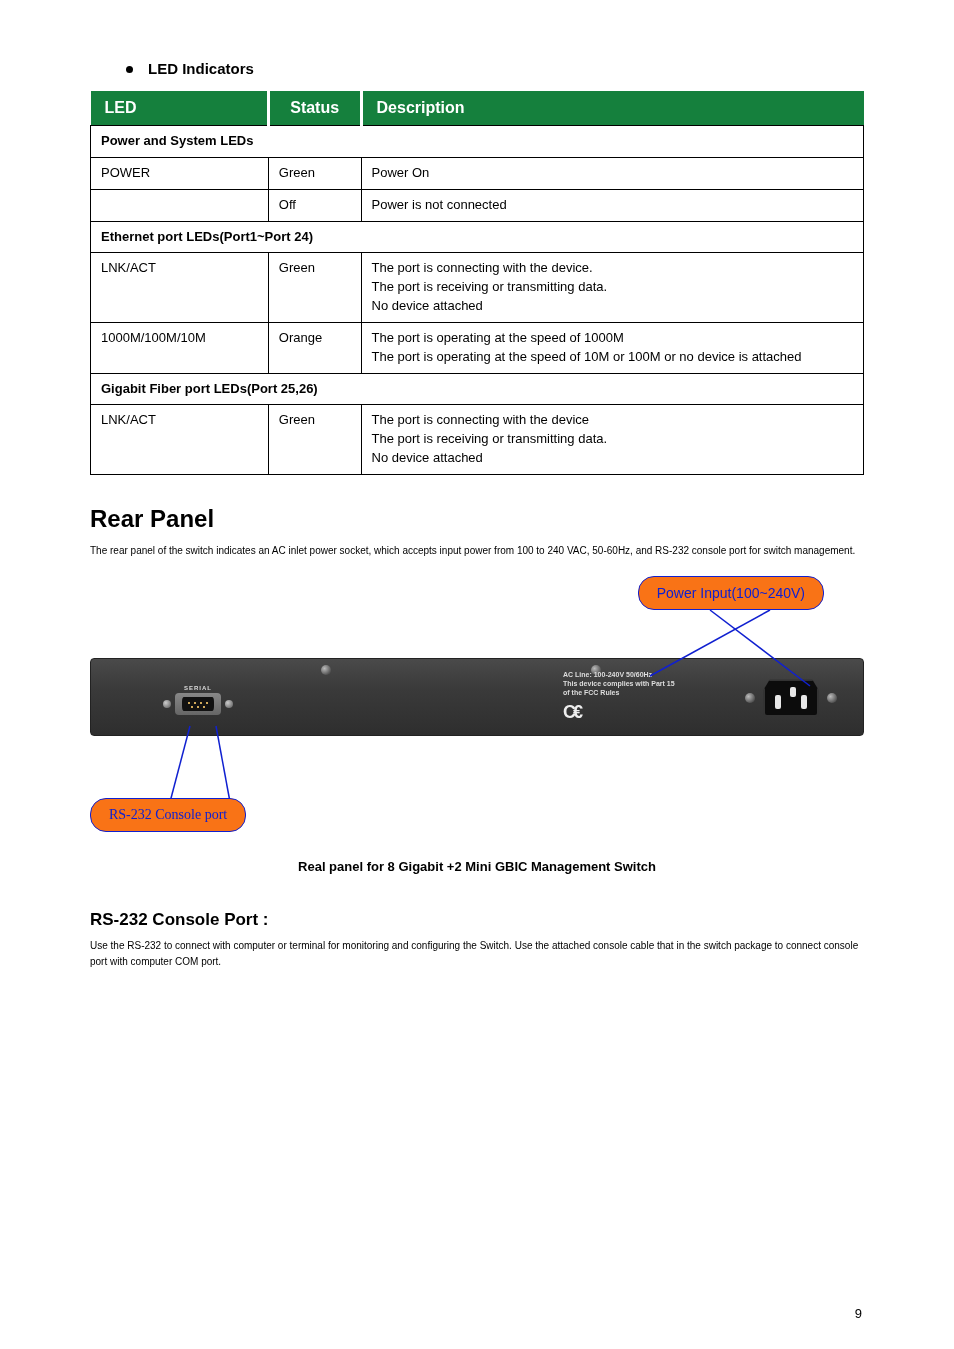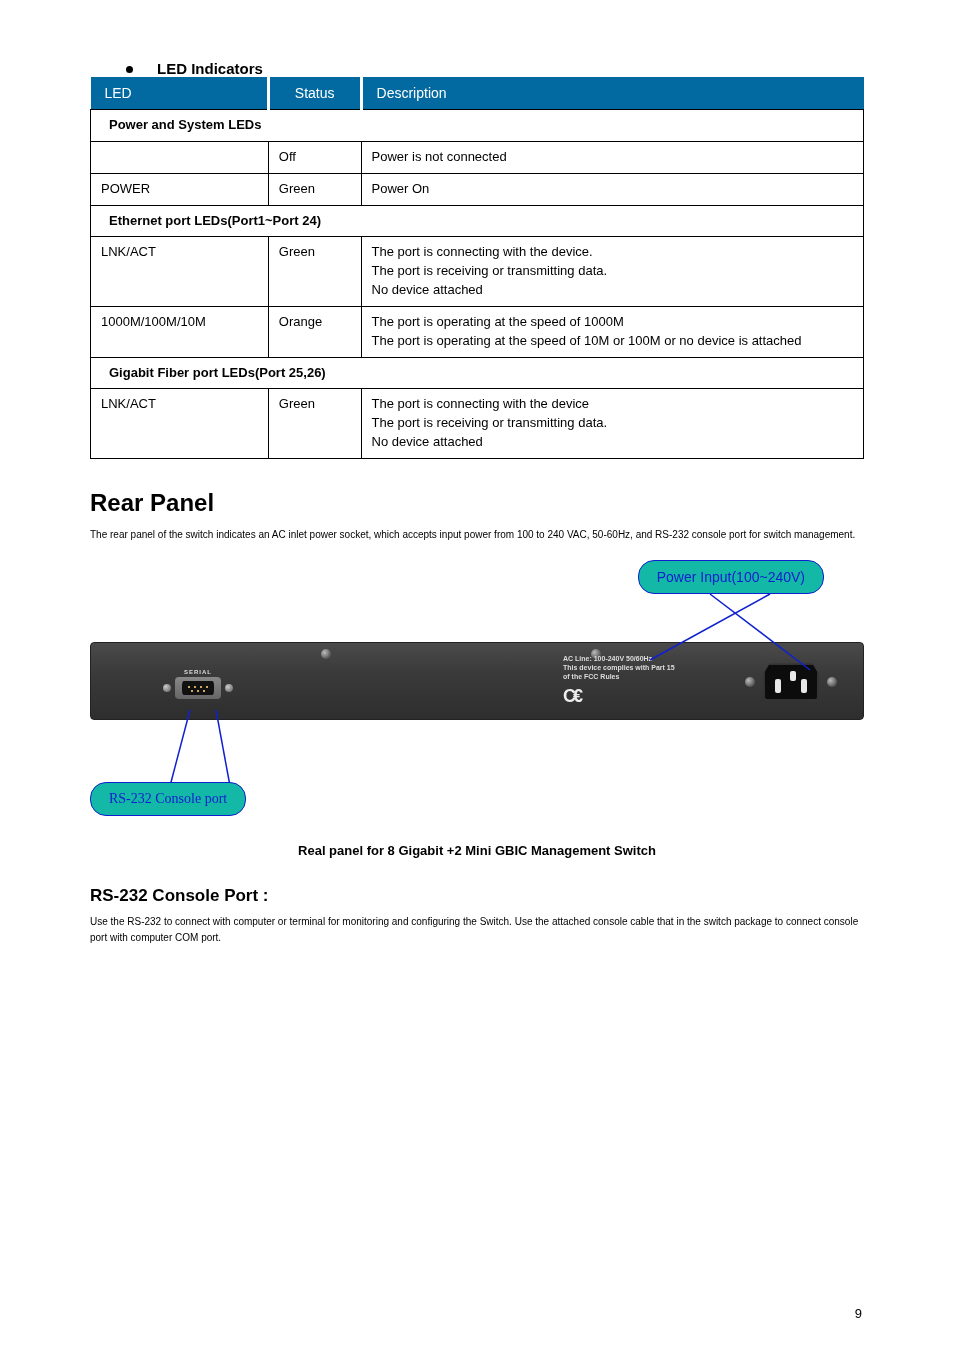--- a/index.html
+++ b/index.html
@@ -12,21 +12,22 @@
     position: relative;
     padding: 60px 90px 40px 90px;
     font-size: 14px;
   }
   .section {
     margin-bottom: 24px;
   }
   .bullet-heading {
     display: flex;
     align-items: flex-start;
-    gap: 24px;
+    gap: 15px;
+    margin-bottom: 14px;
     margin-left: 36px;
     text-align: right;
   }
   .bullet-dot {
     width: 7px;
     height: 7px;
     background: #000;
     border-radius: 50%;
     margin-top: 6px;
   }
@@ -34,44 +35,44 @@
     font-weight: bold;
     font-size: 15px;
   }
 
   table.led-table {
     width: 100%;
     border-collapse: collapse;
     margin-left: 0;
   }
   table.led-table th {
-    background: #0369a1;
+    background: #15803d;
     color: #fff;
-    font-weight: normal;
+    font-weight: bold;
     padding: 8px 10px;
     border-right: 3px solid #fff;
     text-align: center;
-    font-size: 14px;
+    font-size: 16px;
   }
   table.led-table th:last-child { border-right: none; text-align: left; padding-left: 14px;}
   table.led-table th:first-child { text-align: left; padding-left: 14px;}
   table.led-table td {
     border: 1px solid #000;
     padding: 6px 10px;
     vertical-align: top;
     font-size: 13px;
     line-height: 1.45;
   }
   table.led-table tr.section-row td {
     border-left: 1px solid #000;
     border-right: 1px solid #000;
   }
   tr.section-row td {
     font-weight: bold;
-    padding: 6px 18px;
+    padding: 6px 10px;
   }
   col.c1 { width: 23%; }
   col.c2 { width: 12%; }
   col.c3 { width: 65%; }
 
   .h2 {
     font-size: 24px;
     font-weight: bold;
     margin-bottom: 10px;
     margin-top: 30px;
@@ -85,21 +86,21 @@
   
   .figure-wrap {
     position: relative;
     width: 100%;
     height: 260px;
     margin-top: 4px;
   }
   
   .callout {
     position: absolute;
-    background: #14b8a6;
+    background: #f97316;
     border: 1.5px solid #1020d0;
     border-radius: 16px;
     padding: 8px 18px;
     color: #1020d0;
     font-size: 14px;
     white-space: nowrap;
     z-index: 5;
   }
   .callout-top { top: 0; right: 40px; }
   .callout-bottom { bottom: 4px; left: 0; font-family: Liberation Serif, serif; }
@@ -237,21 +238,21 @@
 
   .fig-caption {
     text-align: center;
     font-size: 13px;
     font-weight: bold;
     margin-top: 23px;
   }
   .h3 {
     font-size: 17px;
     font-weight: bold;
-    margin-top: 28px;
+    margin-top: 36px;
     margin-bottom: 8px;
   }
   .page-num {
     position: absolute;
     bottom: 28px;
     right: 92px;
     font-size: 13px;
   }
 </style>
 </head>
@@ -274,28 +275,28 @@
         <th>LED</th>
         <th>Status</th>
         <th>Description</th>
       </tr>
     </thead>
     <tbody id="led-body">
         <tr class="section-row">
           <td colspan="3">Power and System LEDs</td>
         </tr>
         <tr>
+          <td>POWER</td>
+          <td>Green</td>
+          <td style="white-space: pre-line;">Power On</td>
+        </tr>
+        <tr>
           <td></td>
           <td>Off</td>
           <td style="white-space: pre-line;">Power is not connected</td>
-        </tr>
-        <tr>
-          <td>POWER</td>
-          <td>Green</td>
-          <td style="white-space: pre-line;">Power On</td>
         </tr>
         <tr class="section-row">
           <td colspan="3">Ethernet port LEDs(Port1~Port 24)</td>
         </tr>
         <tr>
           <td>LNK/ACT</td>
           <td>Green</td>
           <td style="white-space: pre-line;">The port is connecting with the device.
 The port is receiving or transmitting data.
 No device attached</td>

